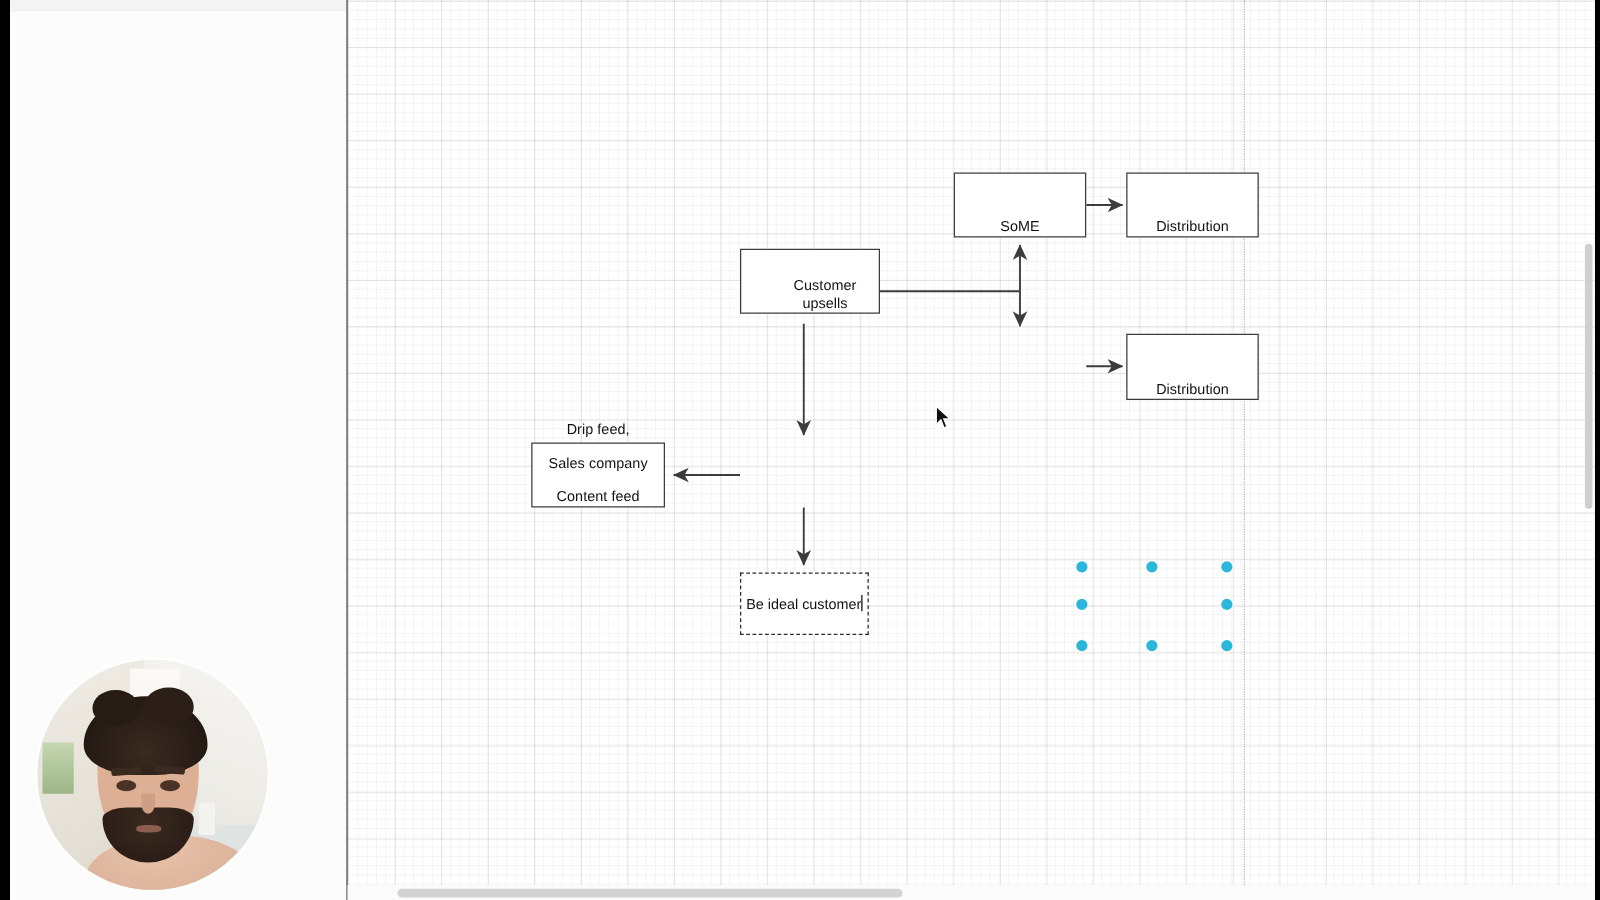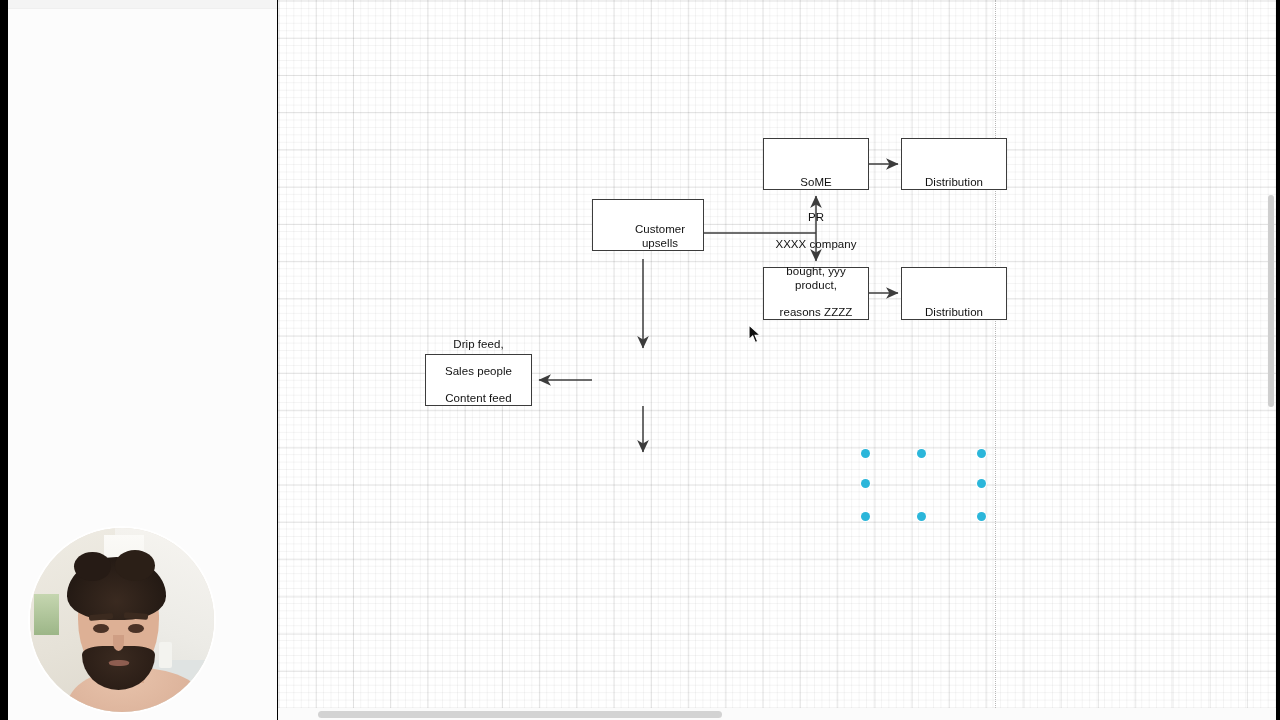--- a/index.html
+++ b/index.html
@@ -222,42 +222,37 @@
     </div>
 
     <div class="node" id="n-dist-top" style="left: 623px; top: 138px; width: 106px; height: 52px;">
       <span>Distribution</span>
     </div>
 
     <div class="node" id="n-upsells" style="left: 314px; top: 199px; width: 112px; height: 52px; padding-left: 24px;">
       <span>Customer upsells</span>
     </div>
 
-    <div class="node" id="n-pr" style="left: 485px; top: 267px; width: 106px; height: 53px;">
-      <span>
-        <span>PR</span><br>
-        <span>XXXX company</span><br>
-        <span>bought, yyy product,</span><br>
-        <span>reasons ZZZZ</span>
-      </span>
-    </div>
 
     <div class="node" id="n-dist-bottom" style="left: 623px; top: 267px; width: 106px; height: 53px;">
       <span>Distribution</span>
     </div>
 
     <div class="node" id="n-drip" style="left: 147px; top: 354px; width: 107px; height: 52px;">
       <span>
         <span>Drip feed,</span><br>
-        <span>Sales people</span><br>
+        <span>Sales company</span><br>
         <span>Content feed</span>
       </span>
     </div>
 
 
+    <div class="node-selected" id="n-ideal" style="left: 314px; top: 458px; width: 103px; height: 50px;">
+      <span><span>Be ideal customer</span><i class="caret"></i></span>
+    </div>
 
     <div class="handle" id="h-nw" style="left: 583px; top: 449px;"></div>
     <div class="handle" id="h-n" style="left: 639px; top: 449px;"></div>
     <div class="handle" id="h-ne" style="left: 699px; top: 449px;"></div>
     <div class="handle" id="h-w" style="left: 583px; top: 478.5px;"></div>
     <div class="handle" id="h-e" style="left: 699px; top: 478.5px;"></div>
     <div class="handle" id="h-sw" style="left: 583px; top: 512px;"></div>
     <div class="handle" id="h-s" style="left: 639px; top: 512px;"></div>
     <div class="handle" id="h-se" style="left: 699px; top: 512px;"></div>
 

